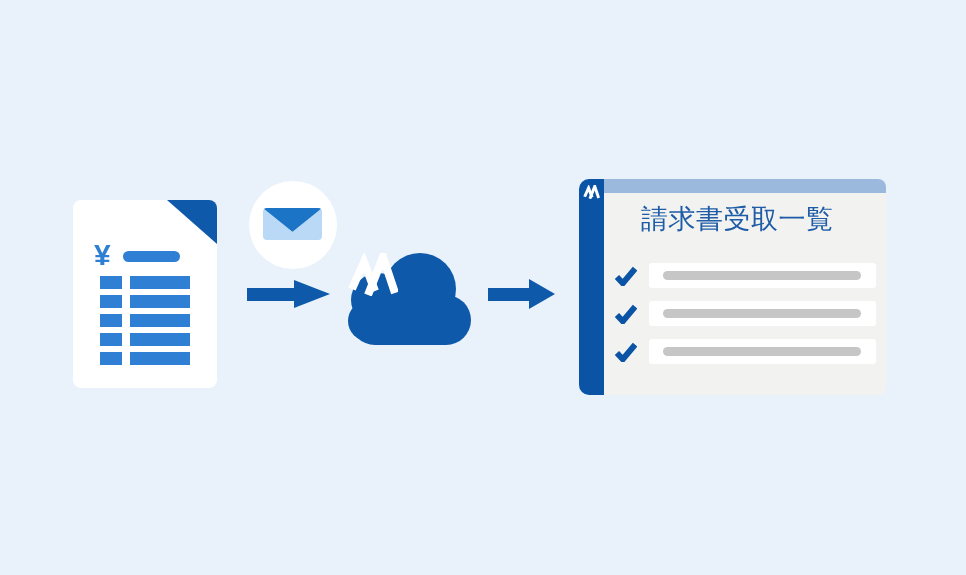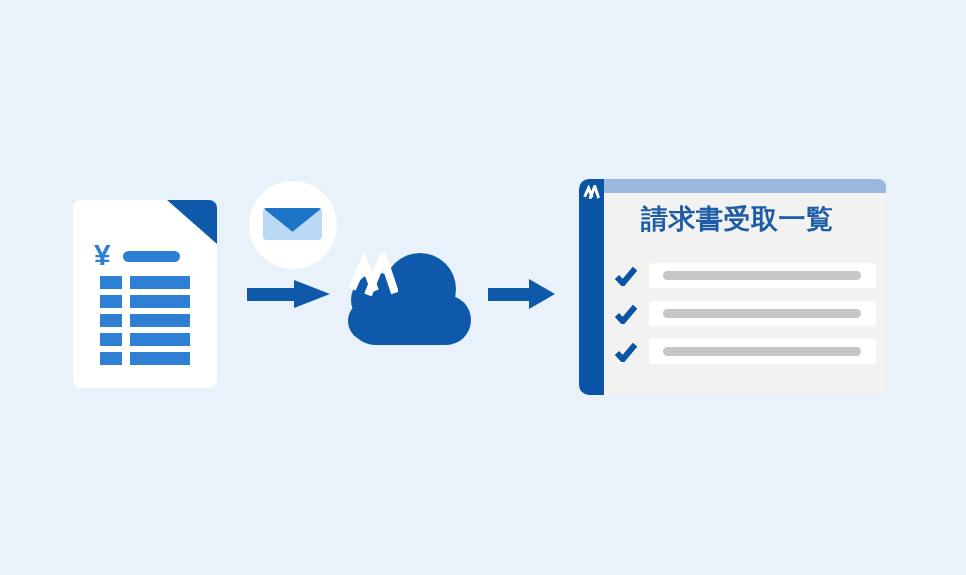--- a/index.html
+++ b/index.html
@@ -92,21 +92,21 @@
   .panel-topbar{
     position:absolute;left:25px;top:0;right:0;height:14px;
     background:var(--panel-topbar);border-radius:0 8px 0 0;
   }
   .panel-body{
     position:absolute;left:25px;top:14px;right:0;bottom:0;
     background:var(--panel-body);border-radius:0 0 8px 0;
   }
   .panel-title{
     position:absolute;left:38px;top:26px;
-    font-size:27px;font-weight:700;color:var(--title-text);
+    font-size:27px;font-weight:400;color:var(--title-text);
     letter-spacing:0.5px;line-height:1.1;padding-left:24px;
   }
   .panel-rows{
     position:absolute;left:36px;top:84px;right:10px;
     display:flex;flex-direction:column;gap:13px;
   }
   .list-item{display:flex;align-items:center;height:25px;}
   .check{width:22px;height:20px;flex:0 0 auto;margin-right:12px;}
   .row-card{
     flex:0 0 auto;width:227px;height:25px;background:var(--row-bg);

